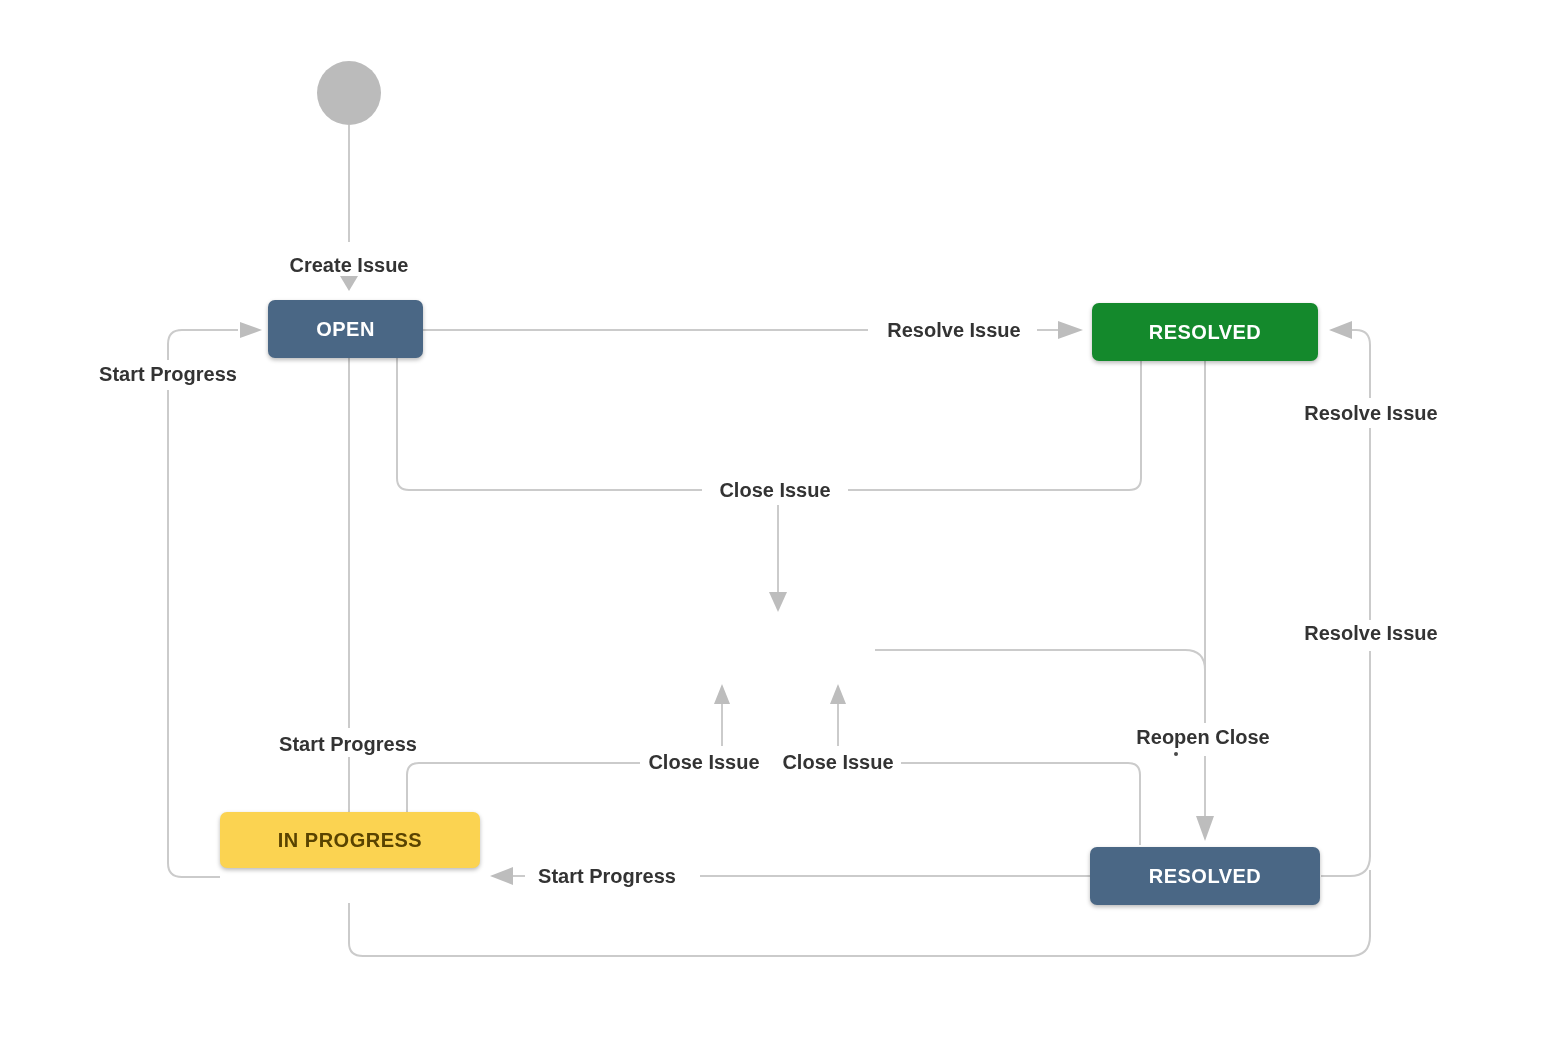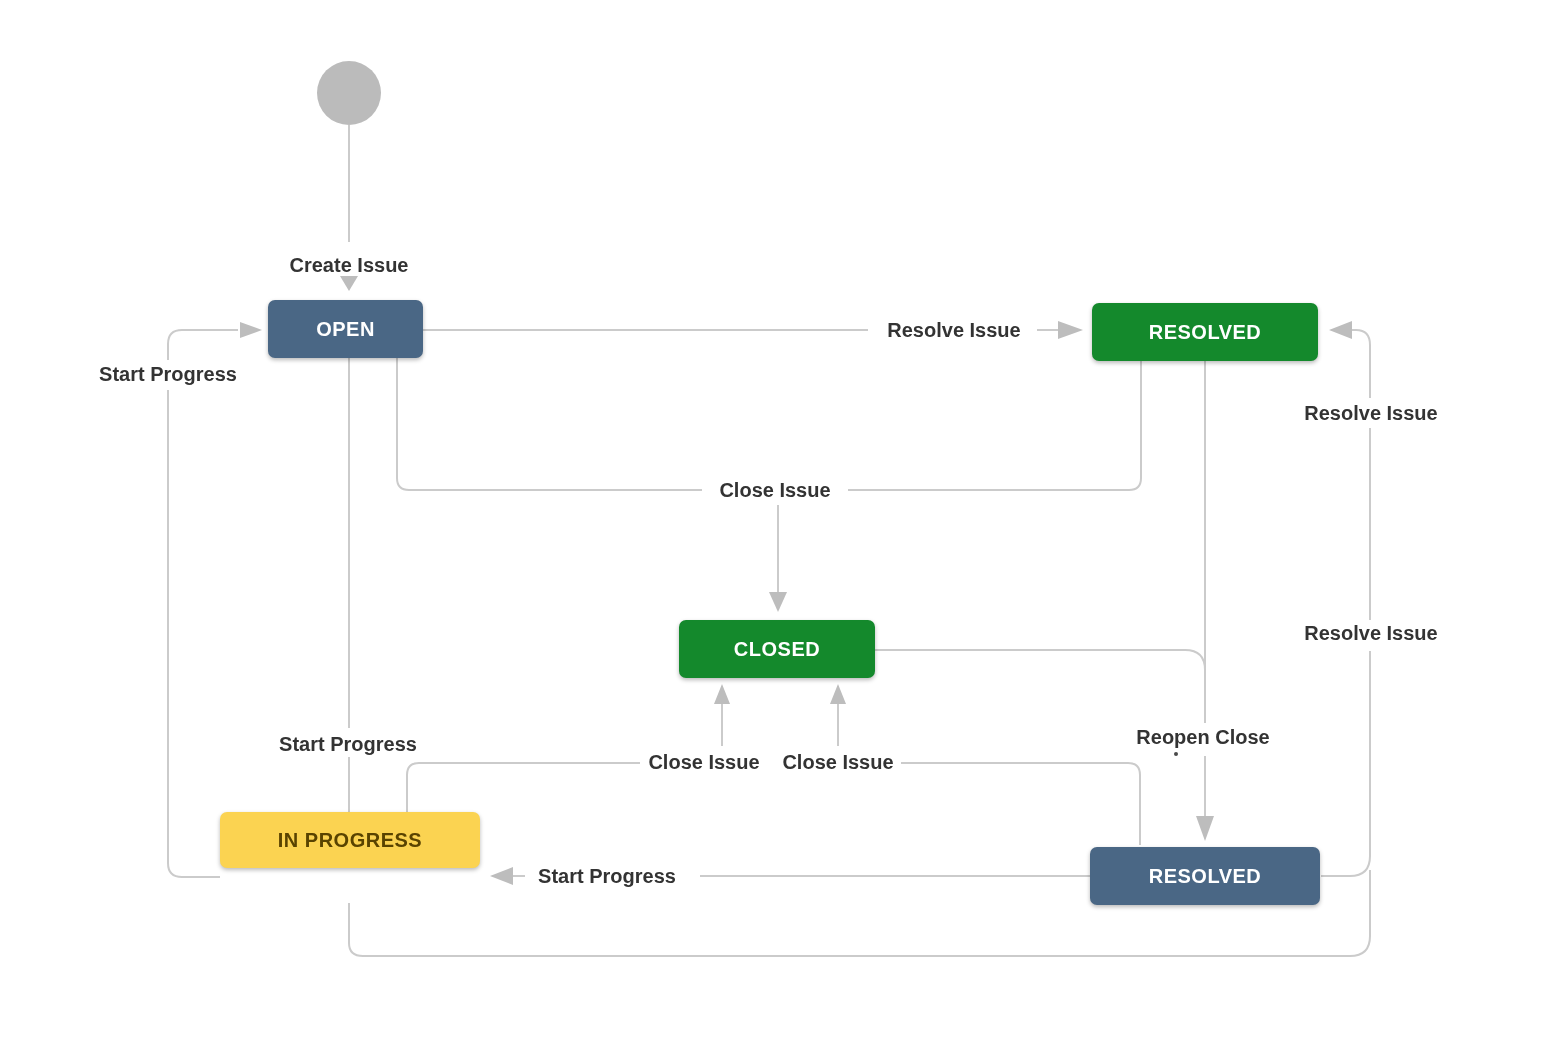--- a/index.html
+++ b/index.html
@@ -105,21 +105,20 @@
       <polygon points="1352,321 1352,339 1329,330"></polygon>
     </g>
   </svg>
 
   <div class="start-circle"></div>
 
   <div class="node node-blue" style="left:268px;top:300px;width:155px;height:58px;">OPEN</div>
 
   <div class="node node-green" style="left:1092px;top:303px;width:226px;height:58px;">RESOLVED</div>
 
-  <div class="node node-green" style="left:679px;top:620px;width:196px;height:58px;">CLOSED</div>
 
   <div class="node node-yellow" style="left:220px;top:812px;width:260px;height:56px;">IN PROGRESS</div>
 
   <div class="node node-blue" style="left:1090px;top:847px;width:230px;height:58px;">RESOLVED</div>
 
   <div class="tlabel" style="left:349px;top:257px;margin-top:8px;">Create Issue</div>
 
   <div class="tlabel" style="left:954px;top:330px;">Resolve Issue</div>
 
   <div class="tlabel" style="left:168px;top:374px;">Start Progress</div>

